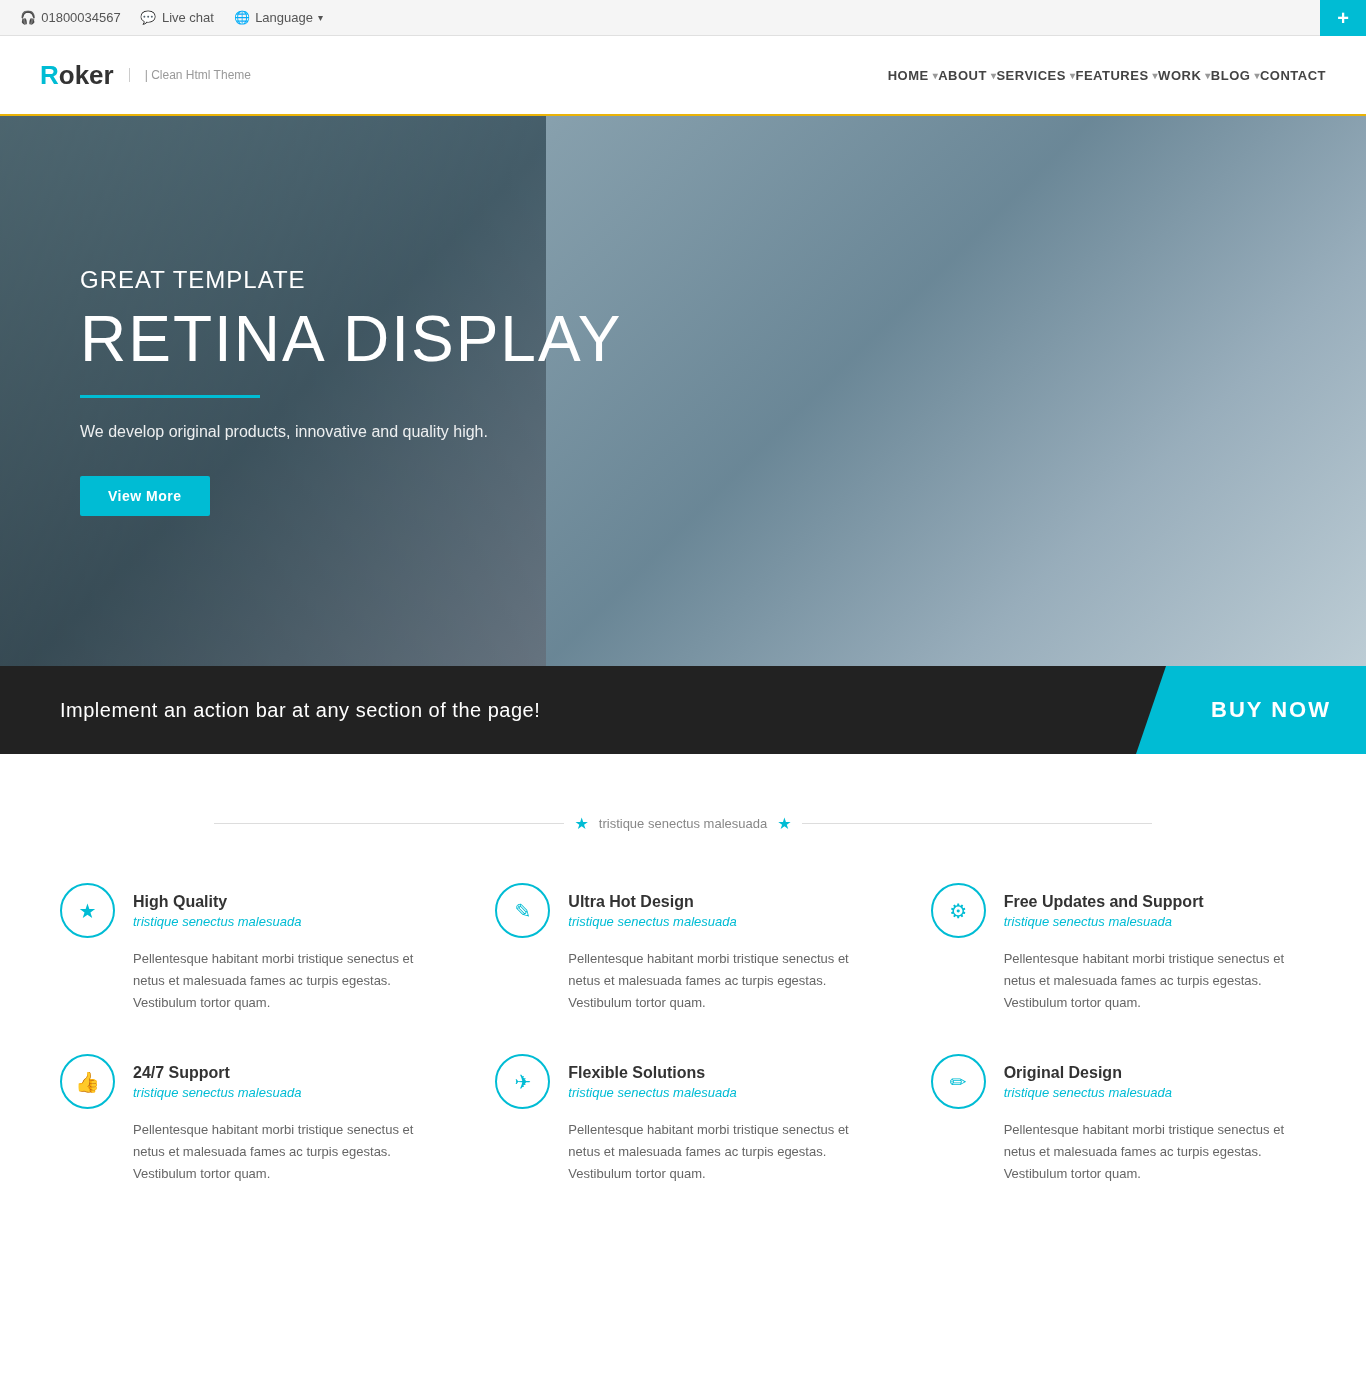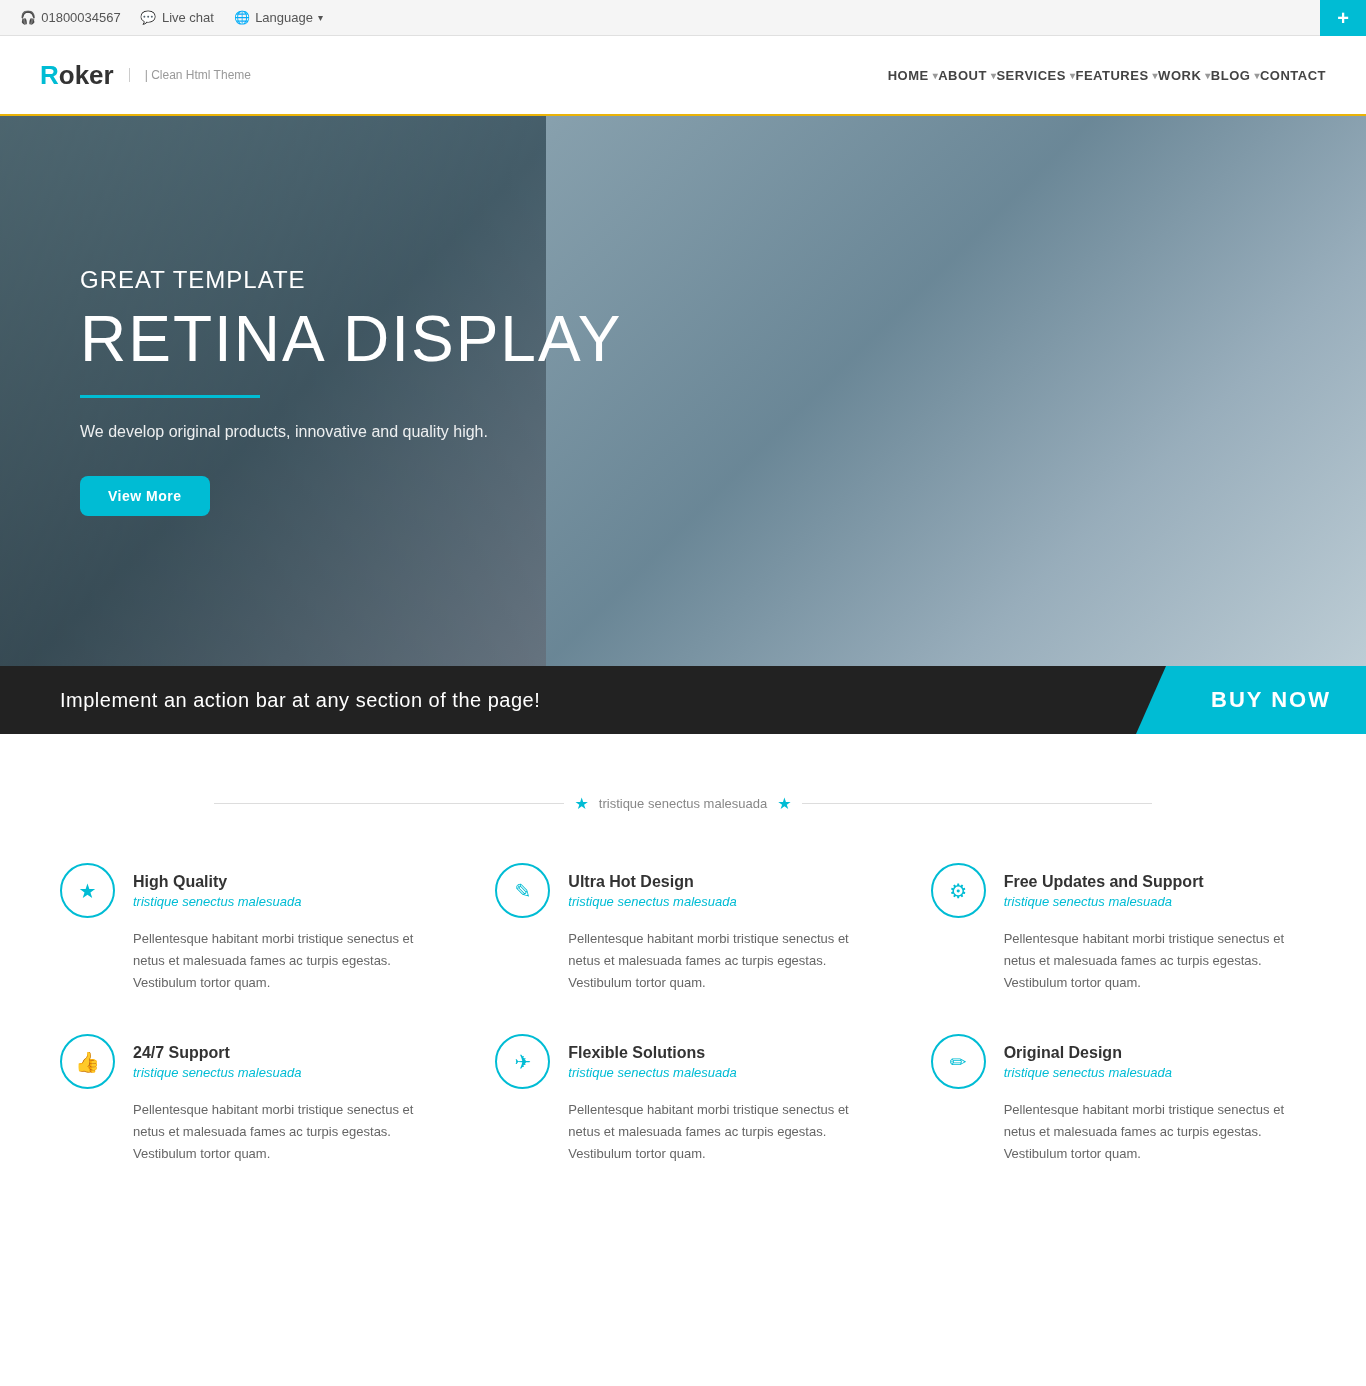--- a/index.html
+++ b/index.html
@@ -145,28 +145,28 @@
       opacity: 0.9;
     }
     .hero-btn {
       background: #00bcd4;
       color: white;
       border: none;
       padding: 12px 28px;
       font-size: 14px;
       font-weight: 600;
       cursor: pointer;
-      border-radius: 8px;
+      border-radius: 2px;
       letter-spacing: 0.5px;
     }
 
     
     .action-bar {
       background: #222;
-      height: 68px;
+      height: 88px;
       display: flex;
       align-items: center;
     }
     .action-bar-text {
       flex: 1;
       color: white;
       font-size: 20px;
       padding-left: 60px;
       letter-spacing: 0.5px;
     }

